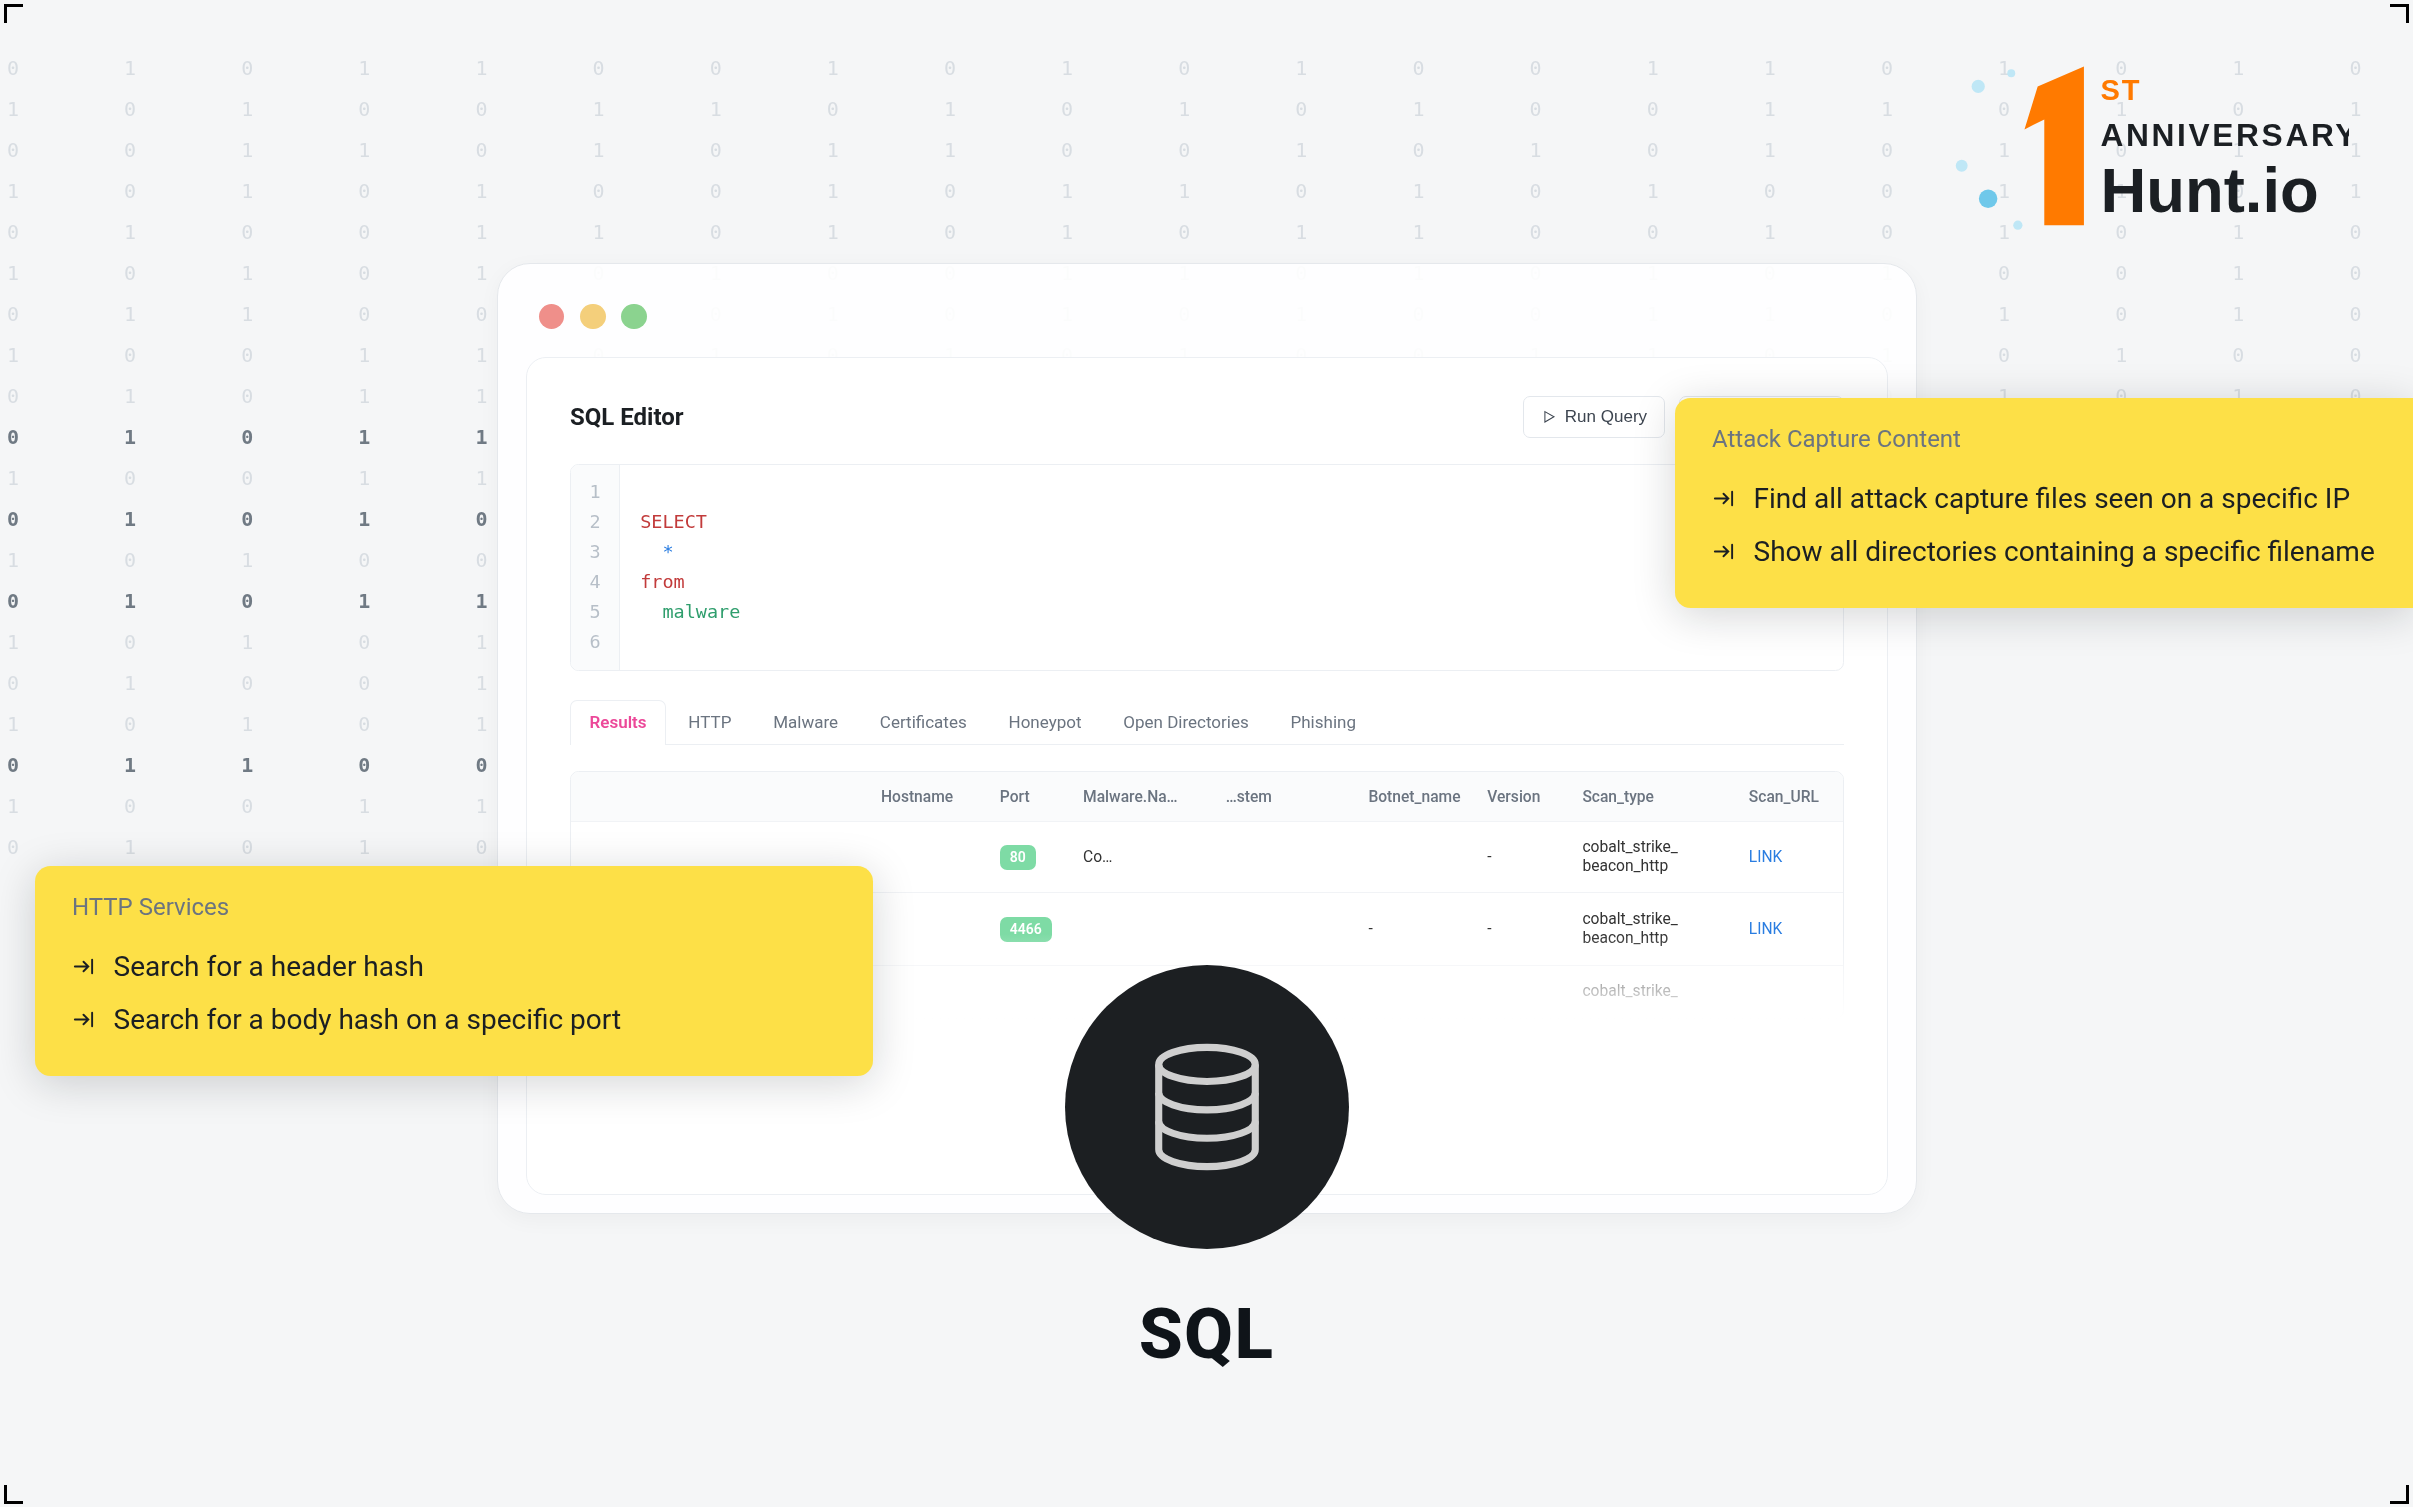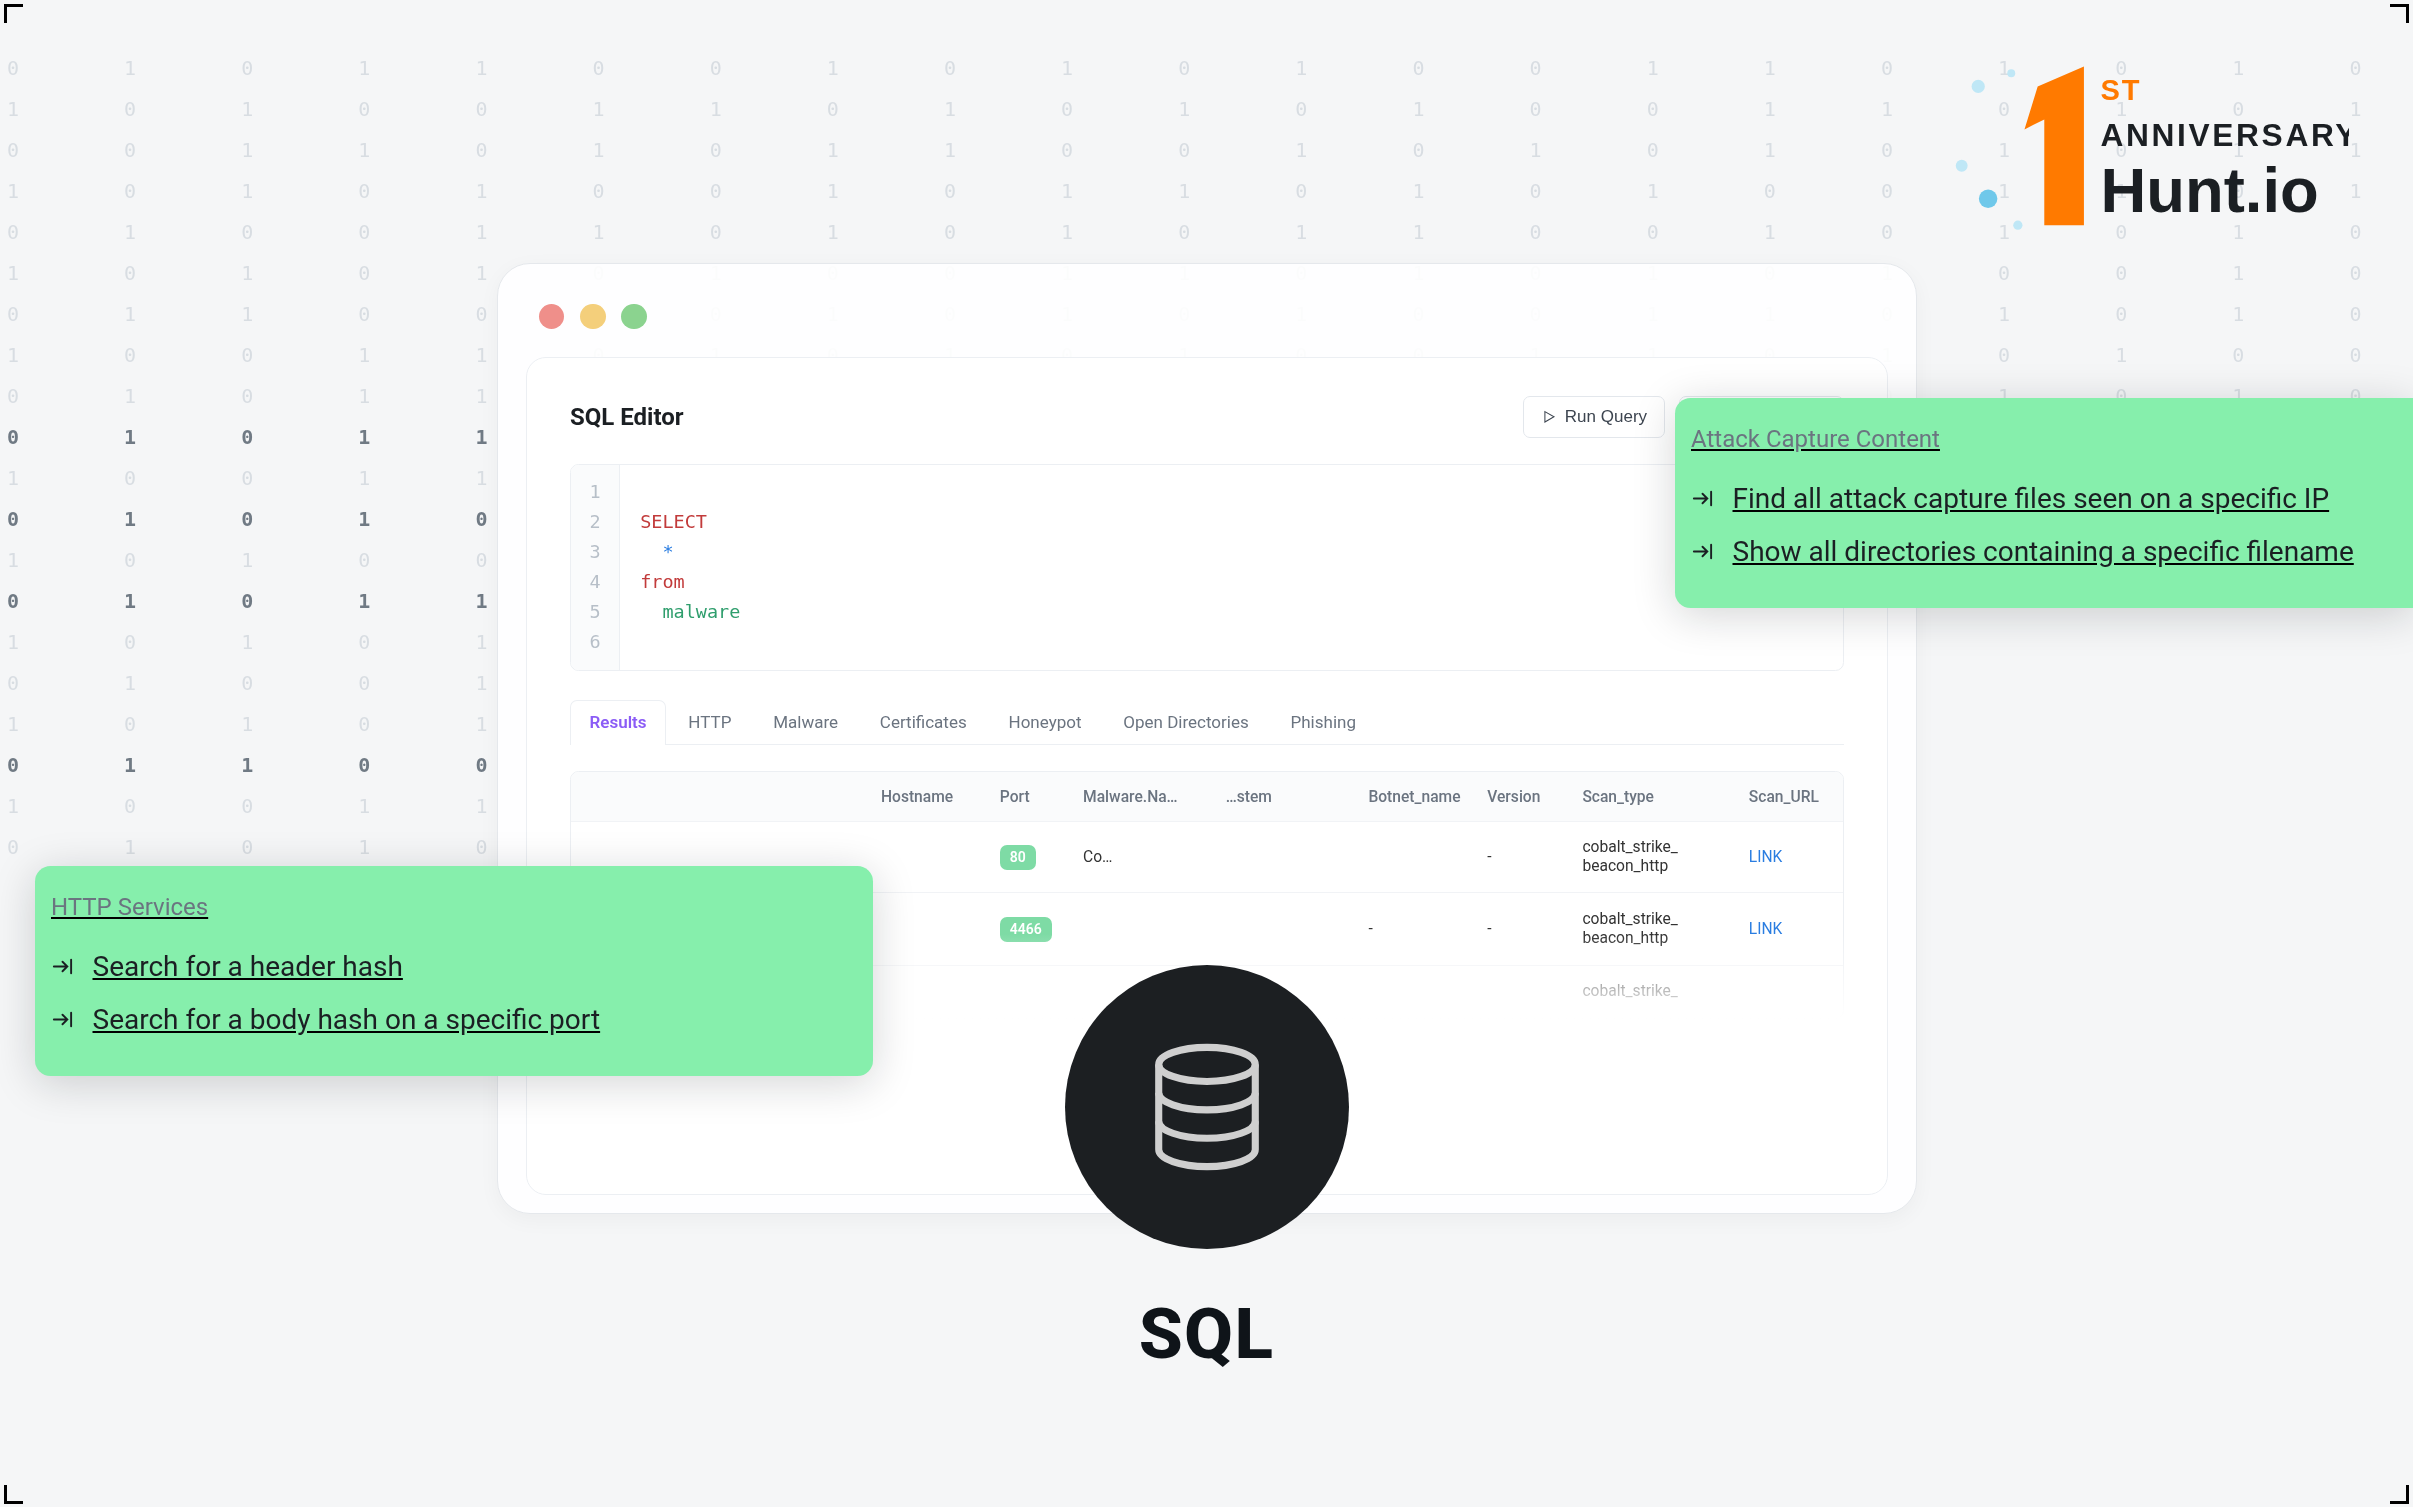--- a/index.html
+++ b/index.html
@@ -101,45 +101,44 @@
   .kw-from { color:#c23b3b; }
   .kw-ident { color:#2f9e6d; }
 
   .tabs { display:flex; gap:2.8px; border-bottom:0.7px solid #eceff3; margin-bottom:25.6px; }
   .tab {
     padding:11.4px 18.5px 12.8px 18.5px; font-size:17px; color:#6b7480;
     border:0.7px solid transparent; border-bottom:none;
     border-radius:7px 7px 0 0; cursor:pointer;
     position:relative; top:0.7px; background:transparent;
   }
-  .tab.active { color:#8b5cf6; font-weight:600; border-color:#eceff3; background:#fff;text-align:center; }
+  .tab.active { color:#ec4899; font-weight:600; border-color:#eceff3; background:#fff;text-align:center; }
 
   .table { width:100%; border:0.7px solid #eceff3; border-radius:8.5px; overflow:hidden; }
   .thead, .trow { display:grid; grid-template-columns: 1.4fr 1.1fr 1fr 0.7fr 1.2fr 1.2fr 1fr 0.8fr 1.4fr 0.9fr; align-items:center; }
   .thead { background:#fafbfc; color:#6b7480; font-size:15.6px; font-weight:500; }
   .thead > div, .trow > div { padding:15.6px 12.8px; overflow:hidden; text-overflow:ellipsis; white-space:nowrap; }
   .trow { font-size:15.6px; color:#333; border-top:0.7px solid #f1f3f6; }
   .trow .ts { color:#5b636e; line-height:1.3; white-space:normal; }
   .pill { display:inline-block; background:#7edba5; color:#fff; font-size:14px; font-weight:600; padding:4.3px 10px; border-radius:7px; }
   .lnk { color:#2a7de1; font-size:15.6px; }
   .table-wrap {
     position: relative;
   }
   .fade-bottom {
     position:absolute; left:0; right:0; bottom:0; height:85px;
     background:linear-gradient(to bottom, rgba(255,255,255,0), #fff);
     pointer-events:none;
   }
 
   
   .float-card {
-    position:absolute; background:#86efac; border-radius:15.6px;
+    position:absolute; background:#fde047; border-radius:15.6px;
     box-shadow:0 7px 43px rgba(15,22,30,0.18);
-    padding:27px 37px 30px 16px;
-    text-decoration:underline;
+    padding:27px 37px 30px 37px;
   }
   .float-card .fc-title { color:#6b7480; font-size:24px; margin-bottom:18.5px; }
   .fc-item { display:flex; align-items:center; gap:18.5px; font-size:28px; color:#1b1f23; padding:10px 0; cursor:pointer; white-space:nowrap; }
   .fc-item svg { width:23px; height:23px; flex-shrink:0; }
 
   .fc-left { left:35px; top:866px; width:838px; }
   .fc-right { right:0; top:398px; width:738px; border-radius:15.6px 0 0 15.6px; padding-right:21px; }
 
   
   .emblem {

